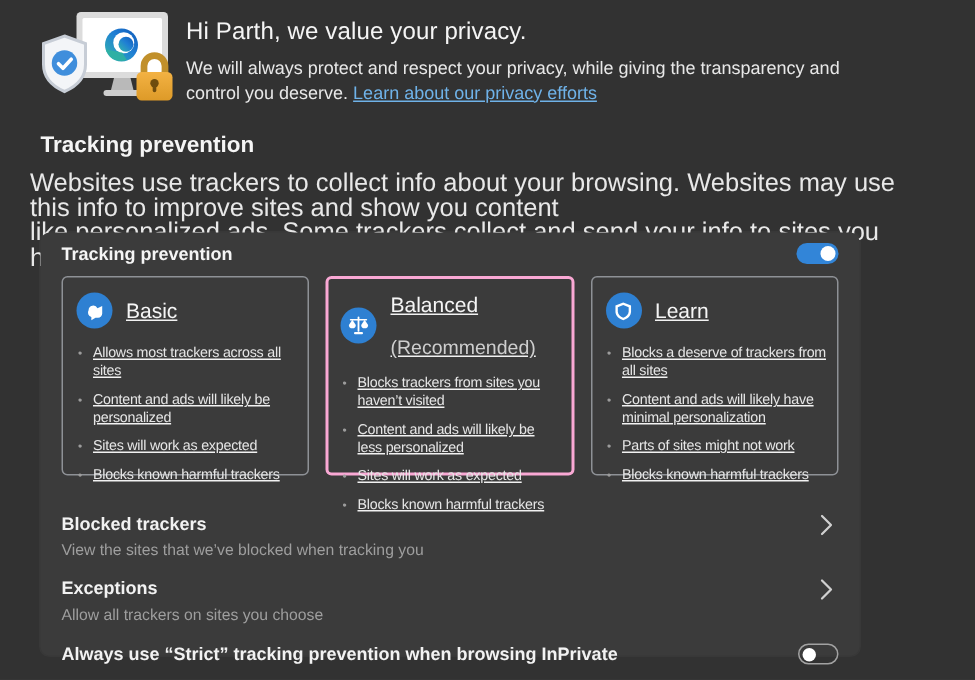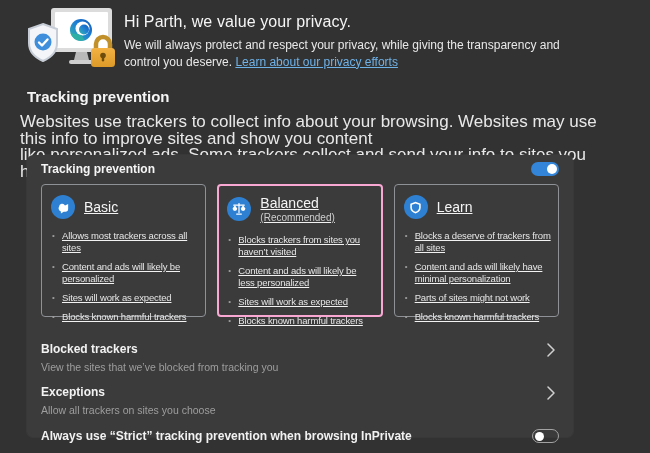--- a/index.html
+++ b/index.html
@@ -47,21 +47,21 @@
     padding:10px 7px 0 9px; background:transparent; cursor:pointer;text-decoration:underline;
   }
   .card.selected { border:2px solid #f9a8d4; padding:9px 6px 0 8px; }
   .card-head { display:flex; align-items:center; }
   .icon-circle {
     width:24px; height:24px; border-radius:50%; background:#2e80d2;
     display:flex; align-items:center; justify-content:center; flex:0 0 auto;
   }
   .card-head-text { margin-left:9px; }
   .card-title { font-size:14px; color:#f5f5f5; font-weight:400; }
-  .card-subtitle { font-size:10px; color:#cecece; margin-top:1px;text-align:center; }
+  .card-subtitle { font-size:13px; color:#cecece; margin-top:13px;text-align:center; }
   .bullets { list-style:none; margin-top:11px; }
   .bullets li {
     position:relative; padding-left:11px; margin-bottom:7px;
     font-size:9.5px; line-height:12px; letter-spacing:-.15px; color:#e6e6e6;
   }
   .bullets li::before { content:"•"; position:absolute; left:1px; top:0; font-size:8px; color:#9c9c9c; }
 
   
   .nav-row { display:flex; align-items:flex-start; justify-content:space-between; cursor:pointer; }
   .nav-row.first { margin-top:25px; }
@@ -200,21 +200,21 @@
         <li>Content and ads will likely have minimal personalization</li>
         <li>Parts of sites might not work</li>
         <li>Blocks known harmful trackers</li>
       </ul>
     </div>
   </div>
 
   <div class="nav-row first">
     <div>
       <div class="nav-label">Blocked trackers</div>
-      <div class="nav-sub">View the sites that we’ve blocked from tracking you</div>
+      <div class="nav-sub">View the sites that we’ve blocked when tracking you</div>
     </div>
     <svg class="chev" width="8" height="14" viewBox="0 0 8 14">
       <path d="M1 1 L7 7 L1 13" fill="none" stroke="#d0d0d0" stroke-width="1.5" stroke-linecap="round" stroke-linejoin="round"></path>
     </svg>
   </div>
 
   <div class="nav-row second">
     <div>
       <div class="nav-label">Exceptions</div>
       <div class="nav-sub">Allow all trackers on sites you choose</div>

